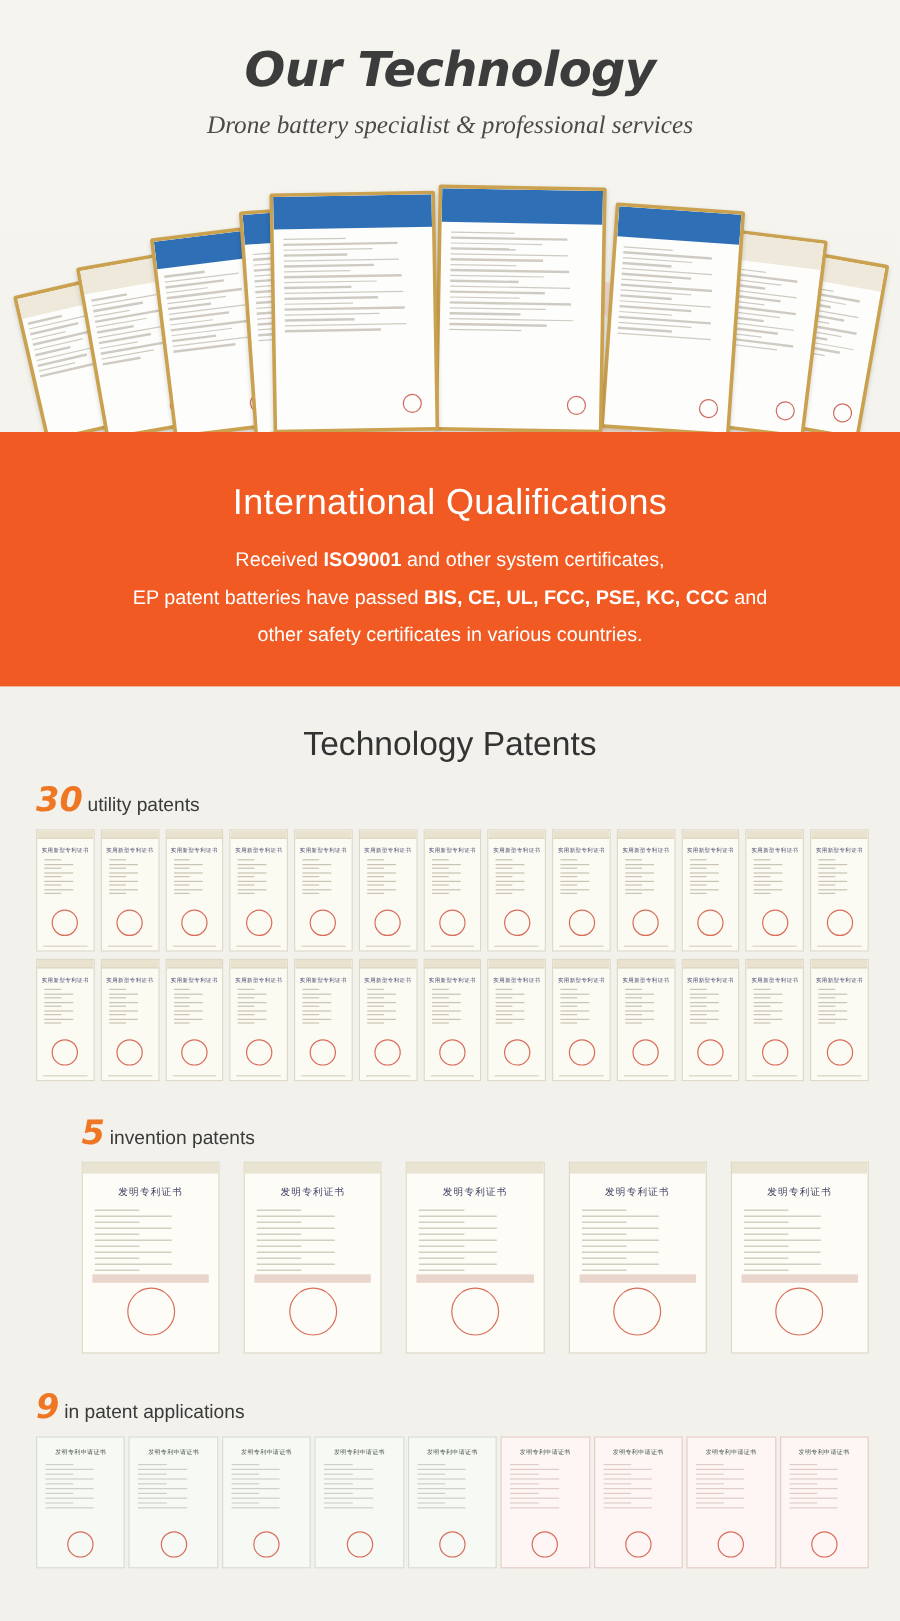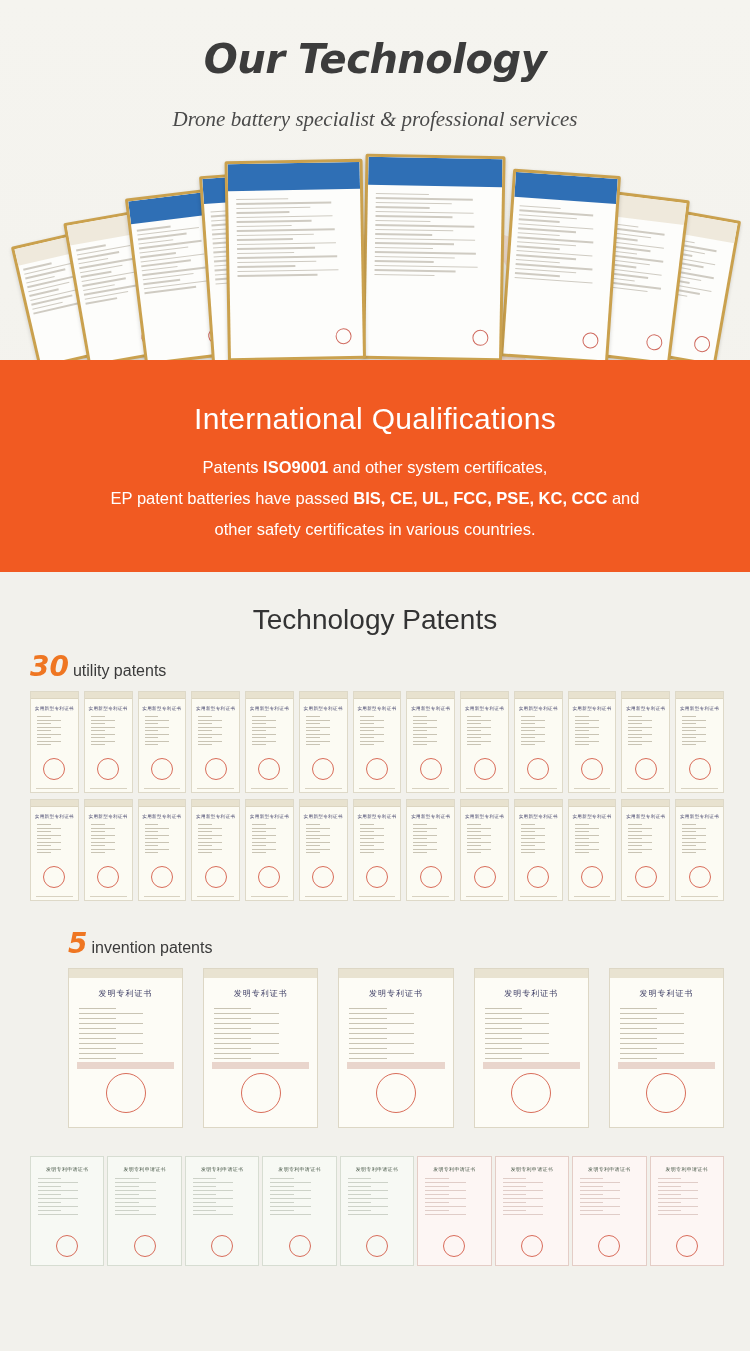--- a/index.html
+++ b/index.html
@@ -27,21 +27,21 @@
     color: #3c3c3c;
     letter-spacing: -0.5px;
     padding-top: 36px;
     font-family: "DejaVu Sans", sans-serif;
   }
   .hero-sub {
     text-align: center;
     font-size: 21px;
     font-style: italic;
     color: #4a4a4a;
-    margin-top: 25px;
+    margin-top: 10px;
     font-family: "Liberation Serif", serif;
   }
 
   
   .watermark {
     position: absolute;
     top: 205px; left: 0; width: 750px;
     text-align: center;
     font-size: 150px;
     font-weight: bold;
@@ -493,21 +493,21 @@
       <div style="position: absolute; left: 362px; top: 0px; width: 140px; height: 46px; background: linear-gradient(rgb(202, 161, 78), rgba(202, 161, 78, 0)); transform: rotate(-1deg);"></div>
       <div style="position: absolute; left: 500px; top: 0px; width: 108px; height: 46px; background: linear-gradient(rgb(202, 161, 78), rgba(202, 161, 78, 0)); transform: rotate(-4deg);"></div>
       <div style="position: absolute; left: 582px; top: 0px; width: 88px; height: 46px; background: linear-gradient(rgb(202, 161, 78), rgba(202, 161, 78, 0)); transform: rotate(-7deg);"></div>
       <div style="position: absolute; left: 638px; top: 0px; width: 78px; height: 46px; background: linear-gradient(rgb(202, 161, 78), rgba(202, 161, 78, 0)); transform: rotate(-10deg);"></div>
     </div>
 </div>
 
 <div class="band">
   <h2>International Qualifications</h2>
   <p>
-    <span>Patents </span><b>ISO9001</b><span> and other system certificates,</span><br>
+    <span>Received </span><b>ISO9001</b><span> and other system certificates,</span><br>
     <span>EP patent batteries have passed </span><b>BIS, CE, UL, FCC, PSE, KC, CCC</b><span> and</span><br>
     <span>other safety certificates in various countries.</span>
   </p>
 </div>
 
 <div class="patents">
   <h3>Technology Patents</h3>
   <div id="patent-groups">
       <div class="grp" style="margin-top: 14px;">
         <div class="grp-label"><span class="num">30</span><span>utility patents</span></div>
@@ -1057,20 +1057,21 @@
               <i style="width: 69%;"></i>
               <i style="width: 40%;"></i>
               <i style="width: 69%;"></i>
             </div>
             <div class="redband"></div>
             <div class="seal"></div>
           </div>
         </div>
       </div>
       <div class="grp" style="margin-top: 28px;">
+        <div class="grp-label"><span class="num">9</span><span>in patent applications</span></div>
         <div class="row" style="gap: 3px;">
           <div class="apat">
             <div class="ttl">发明专利申请证书</div>
             <div class="body">
               <i style="width: 40%;"></i>
               <i style="width: 69%;"></i>
               <i style="width: 40%;"></i>
               <i style="width: 69%;"></i>
               <i style="width: 40%;"></i>
               <i style="width: 69%;"></i>

